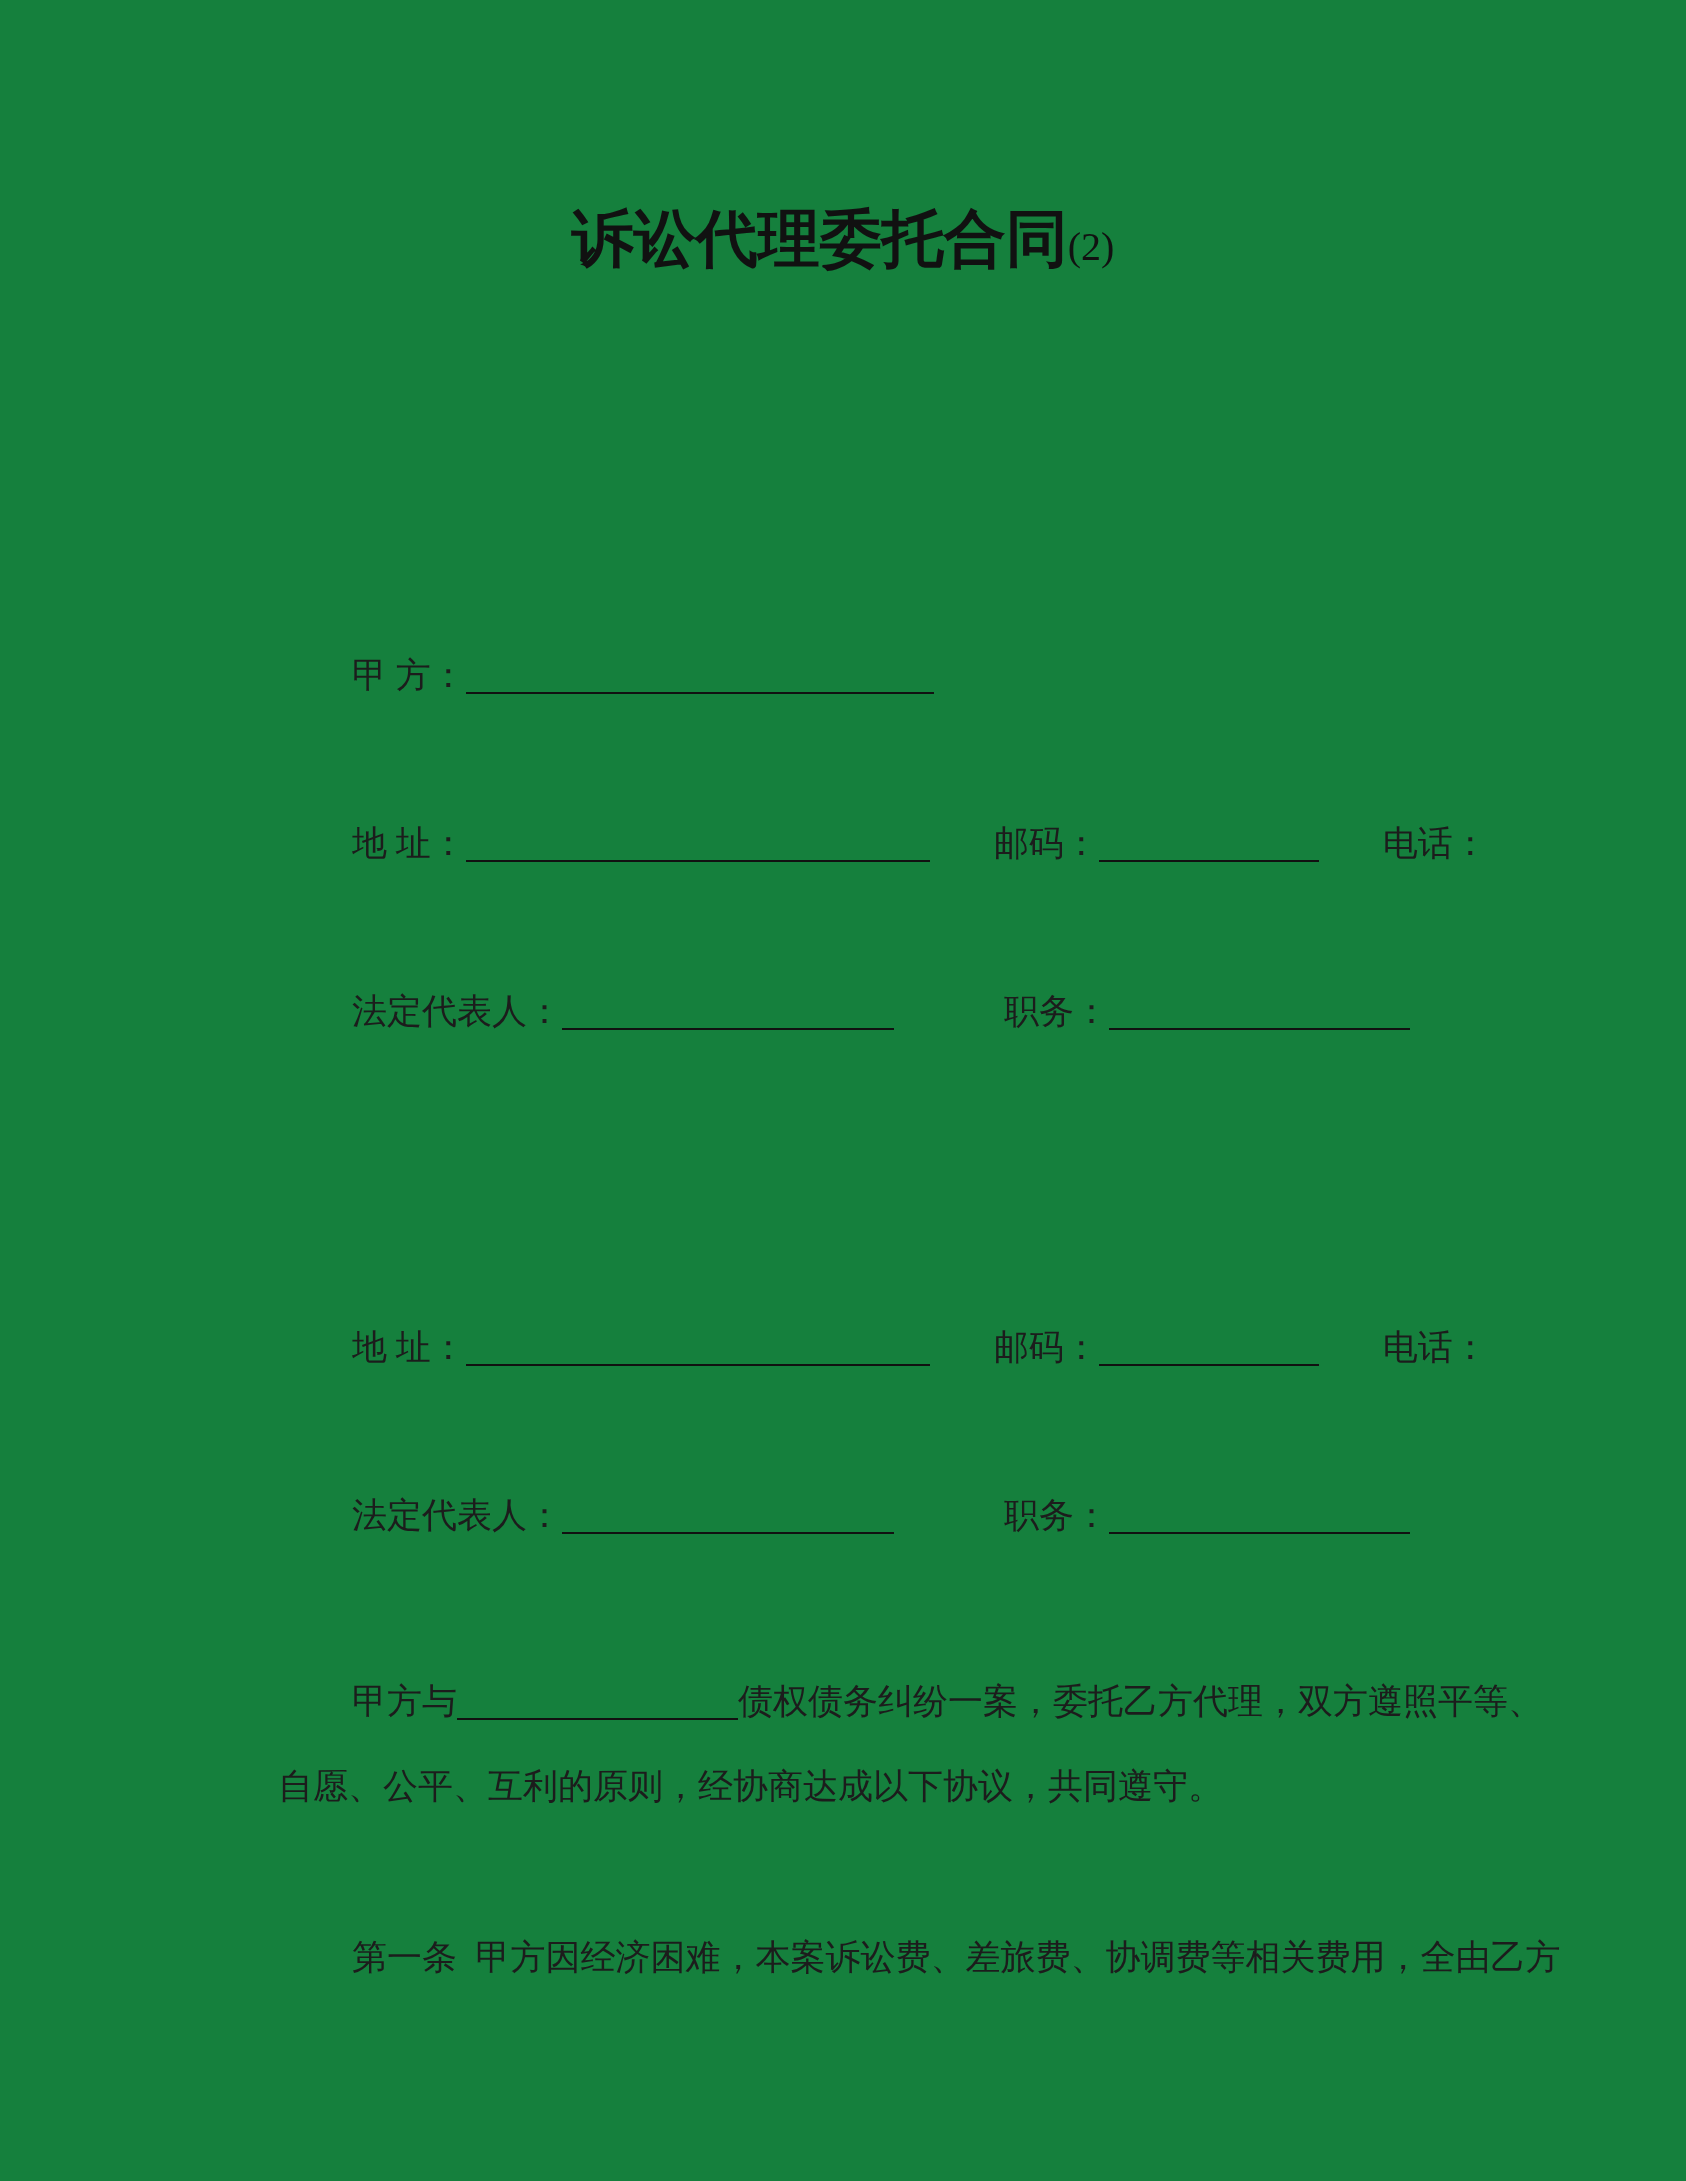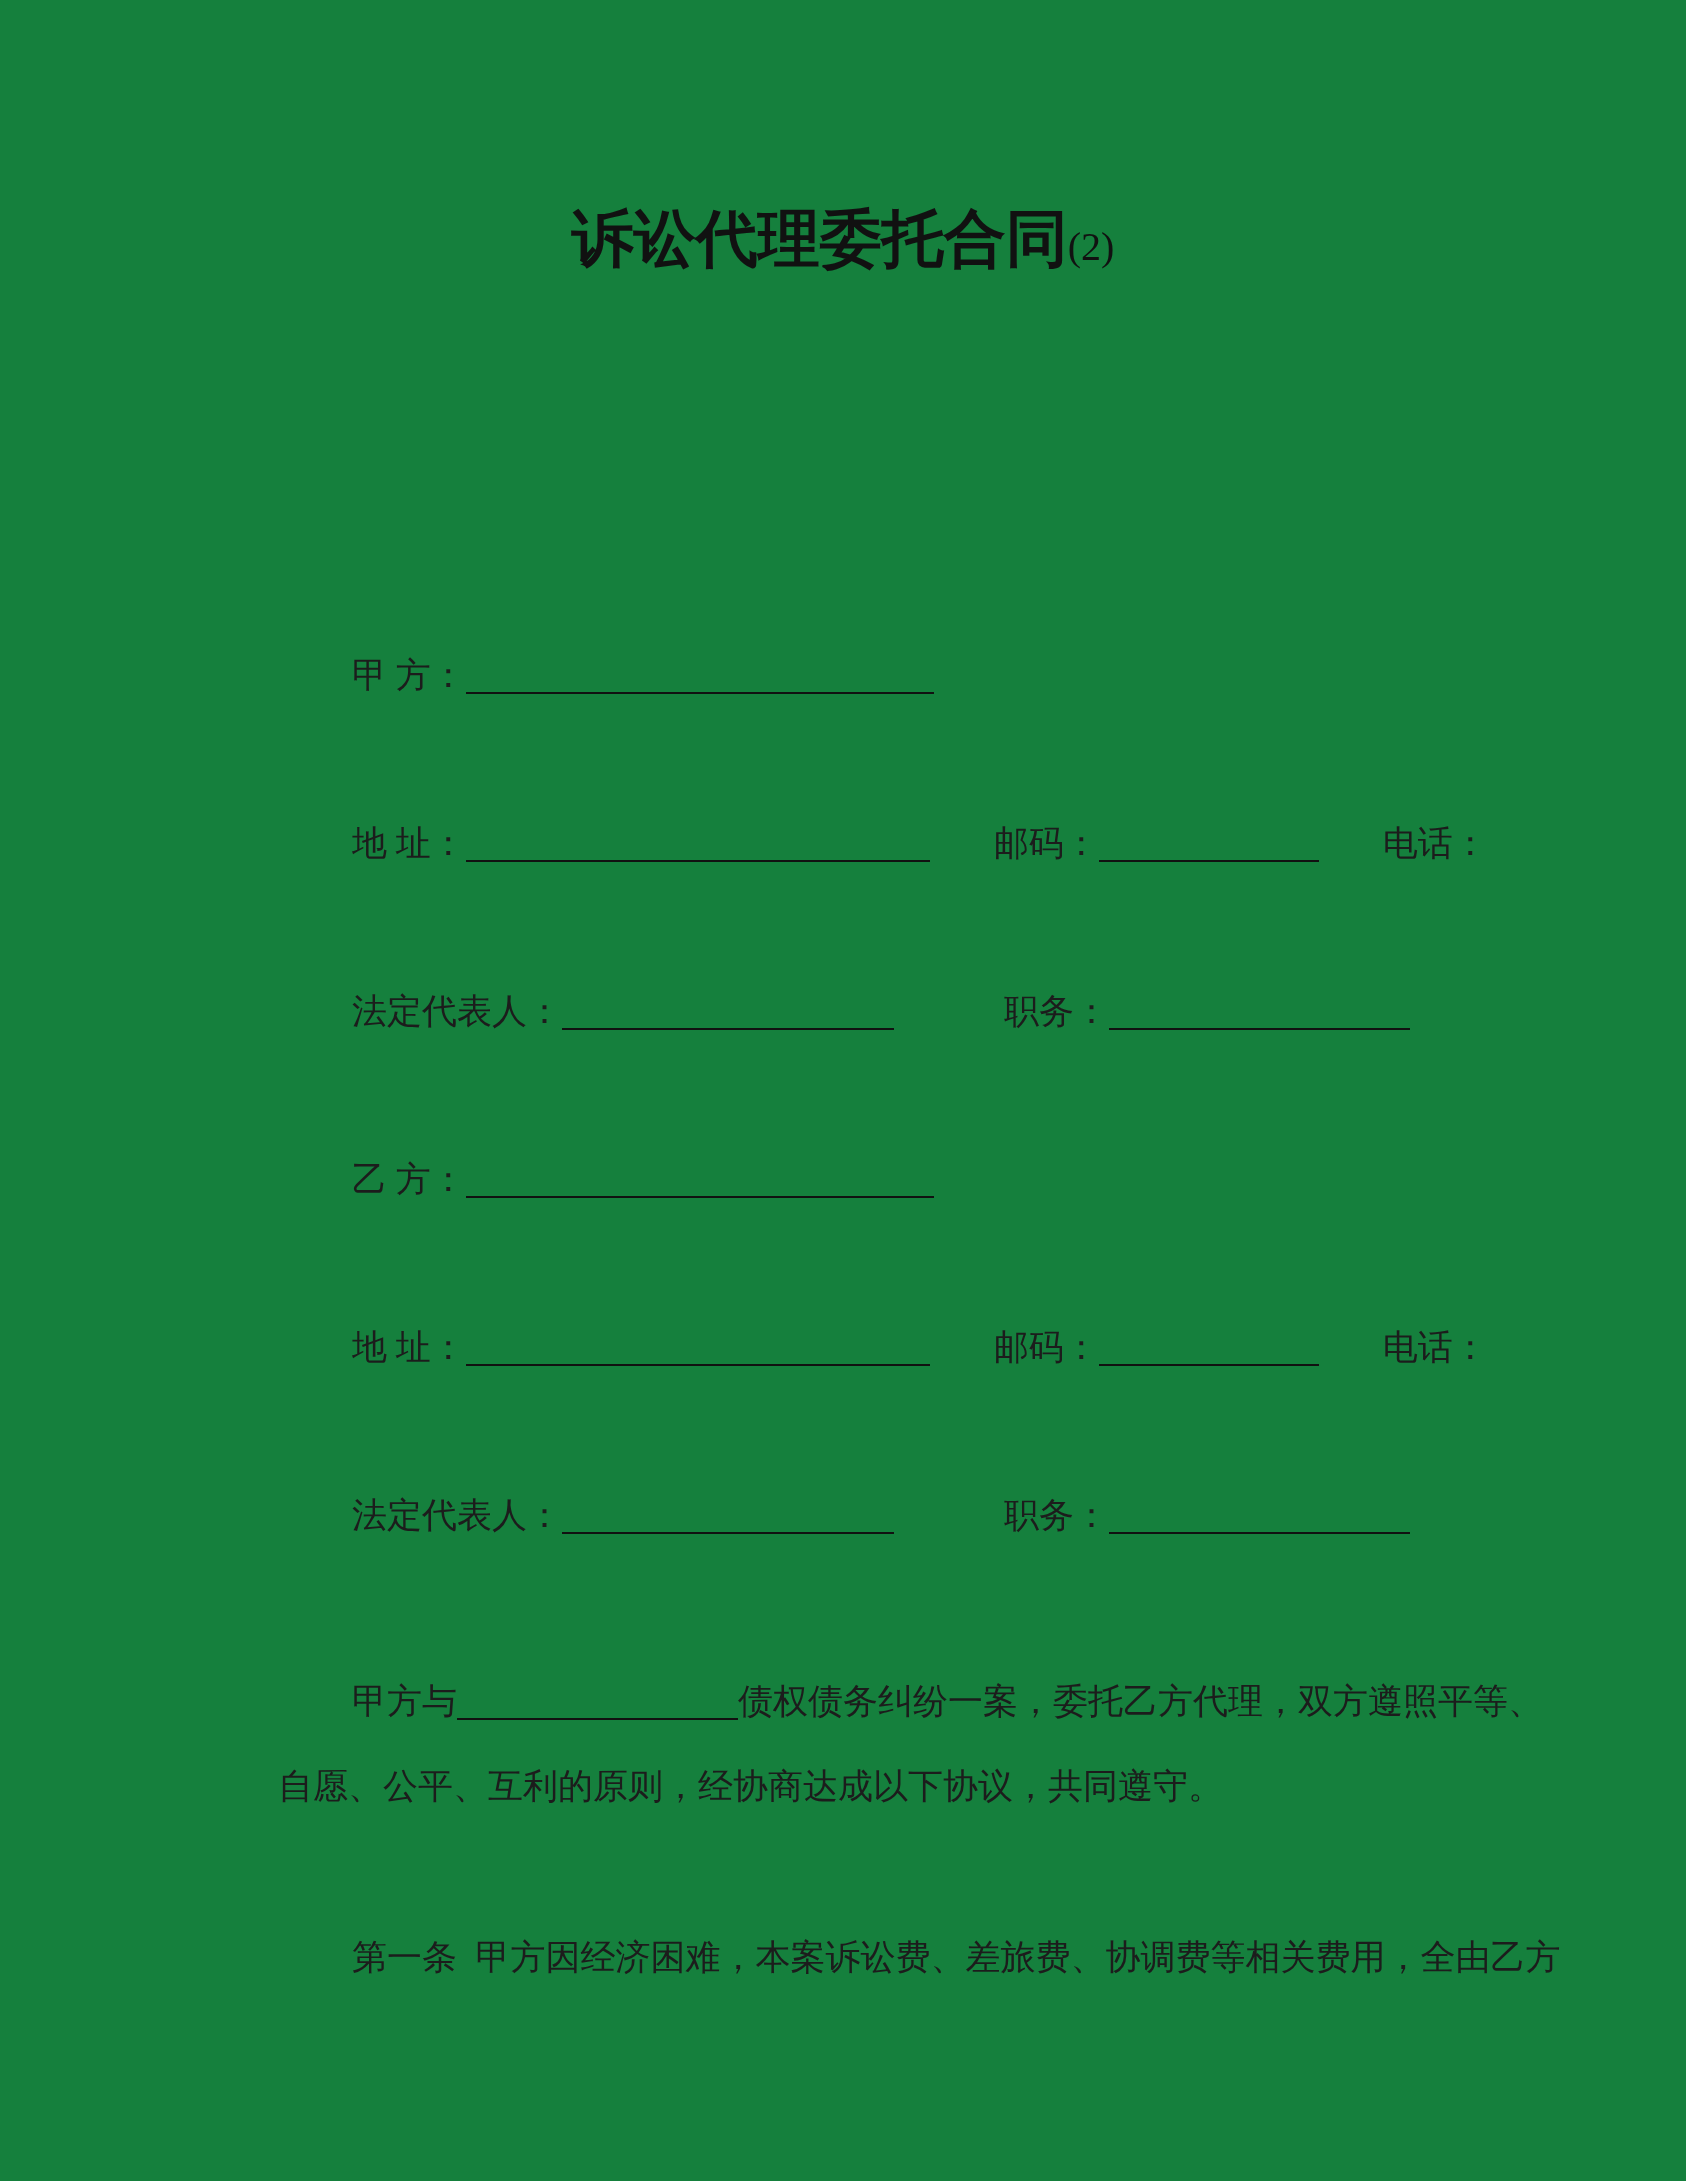--- a/index.html
+++ b/index.html
@@ -68,23 +68,20 @@
   </div>
 
   <div class="line" style="top:784px; left:317px;">
     <span>地 址：</span><span class="blank w505"></span><span class="sp g70"></span><span>邮码：</span><span class="blank w240"></span><span class="sp g70"></span><span>电话：</span>
   </div>
 
   <div class="line" style="top:952px; left:317px;">
     <span>法定代表人：</span><span class="blank w361"></span><span class="sp g120"></span><span>职务：</span><span class="blank w328"></span>
   </div>
 
-  <div class="line" style="top:1120px; left:317px;">
-    <span>乙 方：</span><span class="blank w510"></span>
-  </div>
 
   <div class="line" style="top:1288px; left:317px;">
     <span>地 址：</span><span class="blank w505"></span><span class="sp g70"></span><span>邮码：</span><span class="blank w240"></span><span class="sp g70"></span><span>电话：</span>
   </div>
 
   <div class="line" style="top:1456px; left:317px;">
     <span>法定代表人：</span><span class="blank w361"></span><span class="sp g120"></span><span>职务：</span><span class="blank w328"></span>
   </div>
 
   <div class="line" style="top:1642px; left:317px;text-align:right;">

